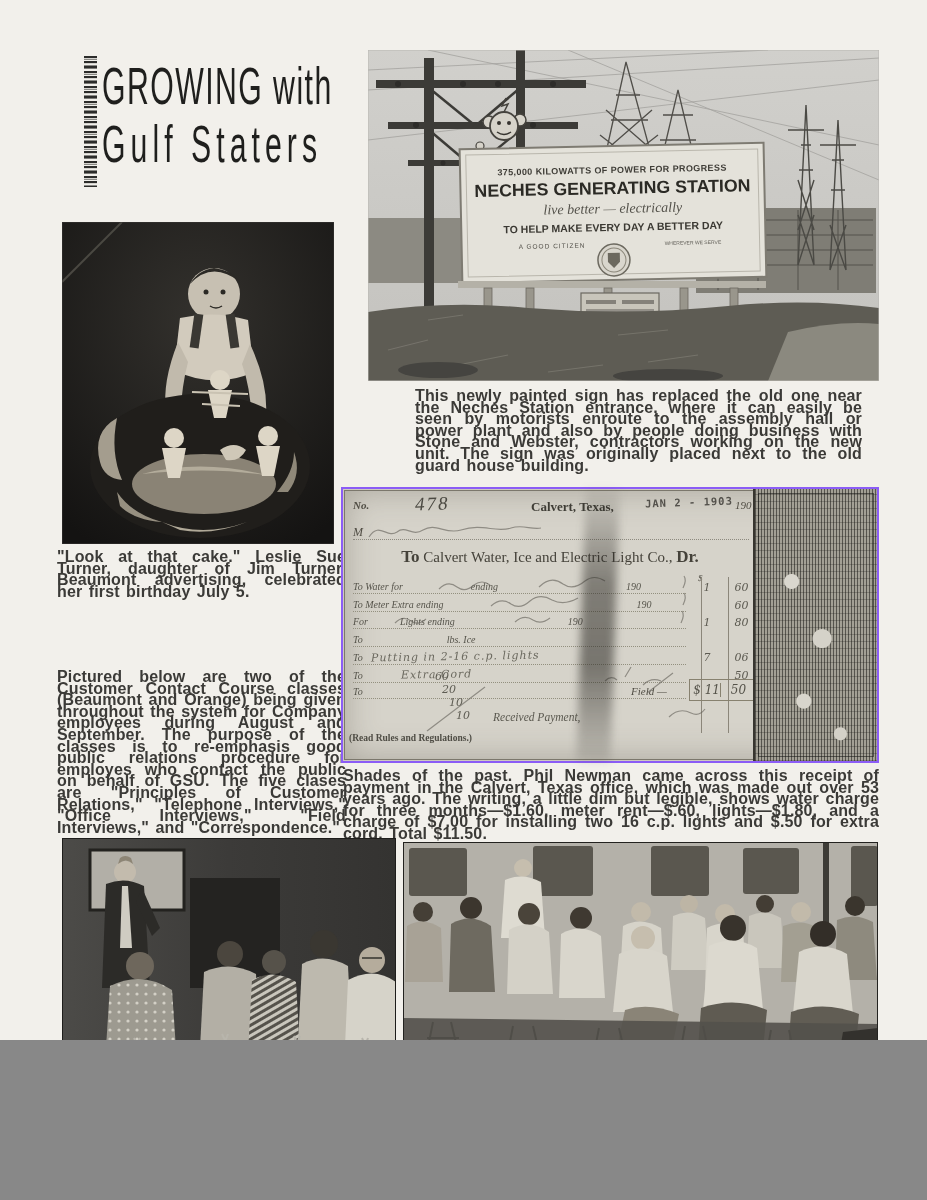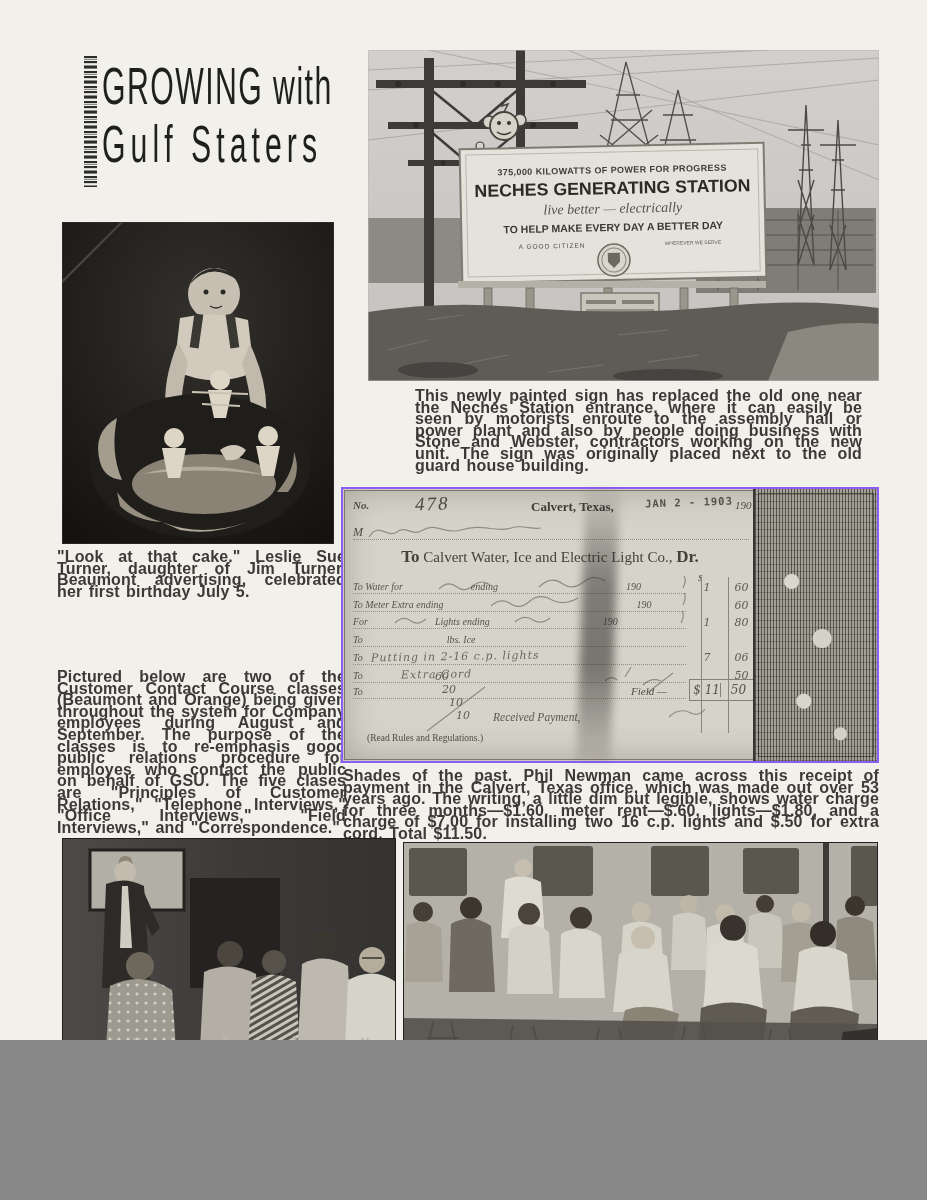--- a/index.html
+++ b/index.html
@@ -64,21 +64,21 @@
   .hw-col{position:absolute;left:92px;top:181px;font-family:"DejaVu Serif",serif;font-style:italic;
         font-size:11px;color:#5e5c53;line-height:13px;}
   .hw-col span{display:block;}
   .total-row{position:absolute;left:288px;top:196px;font-size:11px;font-style:italic;white-space:nowrap;}
   .total-box{position:absolute;left:346px;top:190px;width:66px;height:20px;border:1px solid #87816f;
         display:flex;align-items:center;font-family:"DejaVu Serif",serif;font-style:italic;
         color:#55534a;font-size:12px;}
   .total-box .td{width:30px;text-align:right;}
   .total-box .tc{flex:1;text-align:center;border-left:1px solid #87816f;}
   .r-received{position:absolute;left:150px;top:222px;font-style:italic;font-size:11.5px;color:#5a584f;}
-  .r-rules{position:absolute;left:24px;top:244px;font-size:9.5px;font-weight:normal;color:#4e4c44;}
+  .r-rules{position:absolute;left:6px;top:244px;font-size:9.5px;font-weight:bold;color:#4e4c44;}
   .squig{position:absolute;left:0;top:0;pointer-events:none;}
   
   .footer{position:absolute;font-family:"Liberation Serif",serif;font-weight:bold;font-style:italic;
         font-size:16px;color:#15803d;letter-spacing:1.5px;}
 </style>
 </head>
 <body>
 
 <div id="page">
 
@@ -299,21 +299,21 @@
         <div class="r-main">
             <span>To Meter Extra ending</span>
             <span style="margin-left:185px">190</span>
           </div>
         <span class="r-d"></span>
           <span class="r-c">60</span>
       </div>
       <div class="r-row">
         <div class="r-main">
             <span>For</span>
-            <span style="margin-left:59px">Lights ending</span>
+            <span style="margin-left:24px">Lights ending</span>
             <span style="margin-left:105px">190</span>
           </div>
         <span class="r-d">1</span>
           <span class="r-c">80</span>
       </div>
       <div class="r-row">
         <div class="r-main">
             <span>To</span>
             <span style="margin-left:76px">lbs. Ice</span>
           </div>

